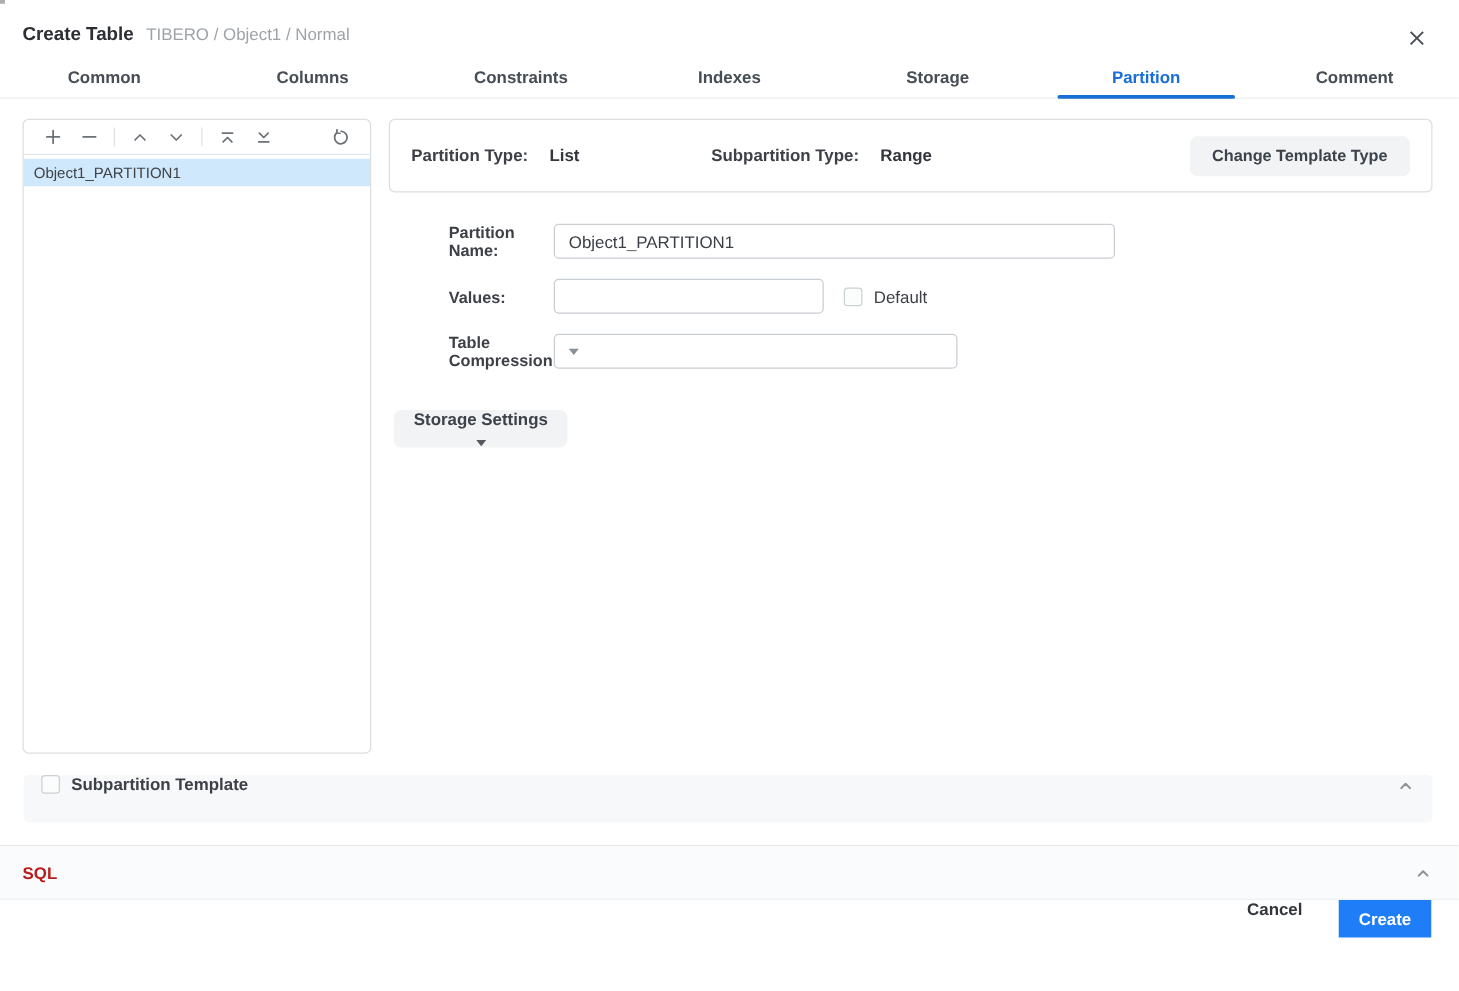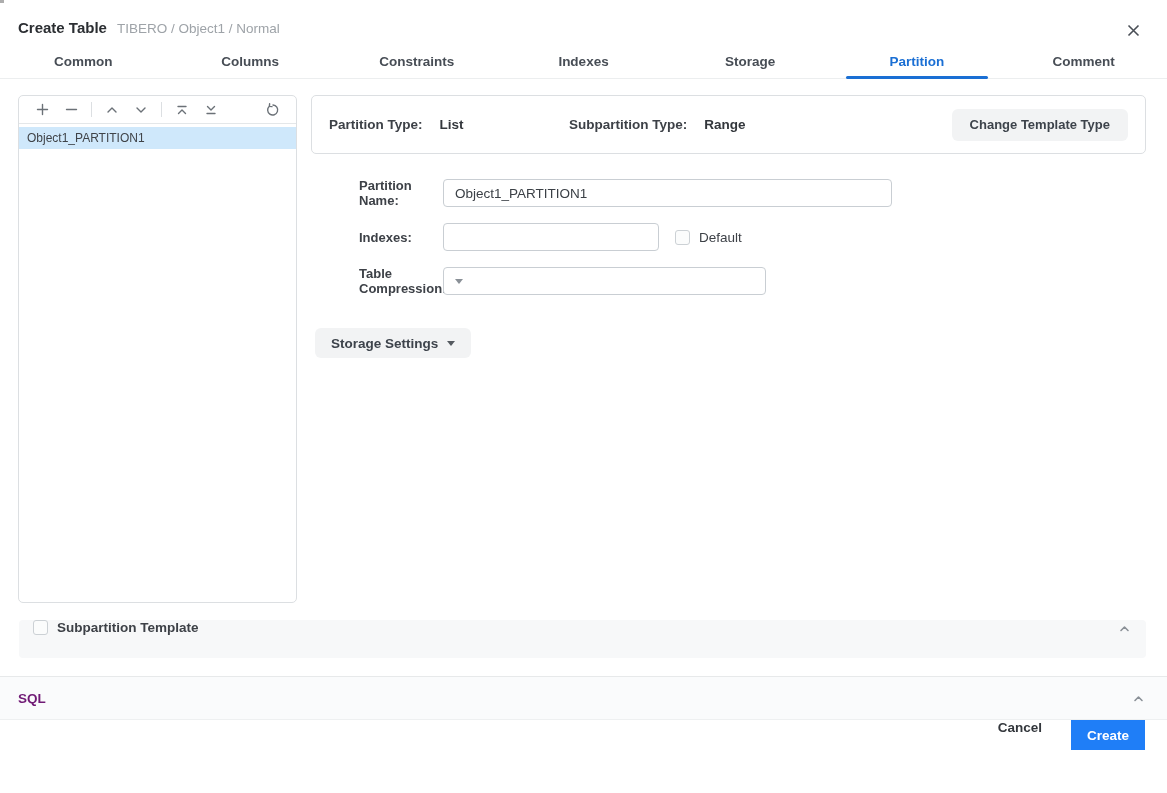--- a/index.html
+++ b/index.html
@@ -73,34 +73,34 @@
     display:inline-block;cursor:pointer;flex:none;}
   .cb-label{font-size:13.5px;color:#3d4147;margin-left:9px;}
   .values-cb{margin-left:16px;}
   .select{width:323px;height:28px;border:1px solid #c9ced3;border-radius:4px;display:flex;
     align-items:center;padding:0 11px;cursor:pointer;background:#fff;}
   .select-value{font-size:13.5px;color:#3b4046;flex:1;}
   .caret{width:0;height:0;border-left:4px solid transparent;border-right:4px solid transparent;
     border-top:5px solid #8a9097;flex:none;}
   .storage-btn{margin-top:17px;height:30px;padding:0 16px;background:#f2f3f4;border:none;
     border-radius:6px;font-family:inherit;font-size:13.5px;font-weight:600;color:#3d434b;
-    display:inline-flex;align-items:center;gap:9px;cursor:pointer;}
+    display:inline-flex;align-items:center;gap:9px;cursor:pointer;flex-direction:column;}
   .storage-btn .caret{border-top-color:#555a60;}
 
   
   .sub-bar{margin:17px 21px 0 19px;height:38px;background:var(--bar-bg);border-radius:4px;
     display:flex;align-items:flex-start;padding:0 14px;cursor:pointer;}
   .sub-bar .cb-label{font-weight:600;font-size:13.5px;}
   .chevron-up{margin-left:auto;width:16px;height:16px;display:flex;align-items:center;
     justify-content:center;cursor:pointer;}
   .chevron-up svg{stroke:#8a9097;stroke-width:1.6;fill:none;stroke-linecap:round;stroke-linejoin:round;}
 
   .sql-bar{margin-top:18px;height:44px;background:#fafbfc;border-top:1px solid #e7e9ea;
     border-bottom:1px solid #eef0f1;display:flex;align-items:center;padding:0 21px 0 18px;cursor:pointer;}
-  .sql-label{font-size:13.5px;font-weight:600;color:#701a75;text-align:right;}
+  .sql-label{font-size:13.5px;font-weight:600;color:#b91c1c;text-align:right;}
 
   
   .footer{height:66px;display:flex;align-items:flex-start;justify-content:flex-end;
     padding-right:22px;gap:29px;}
   .cancel-btn{background:none;border:none;font-family:inherit;font-size:13.5px;font-weight:600;
     color:#33373c;cursor:pointer;}
   .create-btn{height:30px;padding:0 16px;background:var(--primary-button);color:#fff;border:none;
     border-radius:0;font-family:inherit;font-size:13.5px;font-weight:600;cursor:pointer;}
 </style>
 </head>
@@ -192,21 +192,21 @@
       </span>
       <button class="change-type-btn">Change Template Type</button>
     </div>
 
     <div class="form">
       <div class="row">
         <span class="row-label">Partition Name:</span>
         <input class="text-input input-name" type="text" value="Object1_PARTITION1" style="">
       </div>
       <div class="row">
-        <span class="row-label">Indexes:</span>
+        <span class="row-label">Values:</span>
         <input class="text-input input-values" type="text" value="" style="">
         <span class="checkbox values-cb"></span>
         <span class="cb-label">Default</span>
       </div>
       <div class="row">
         <span class="row-label">Table Compression:</span>
         <div class="select">
           <span class="caret"></span>
         </div>
       </div>

